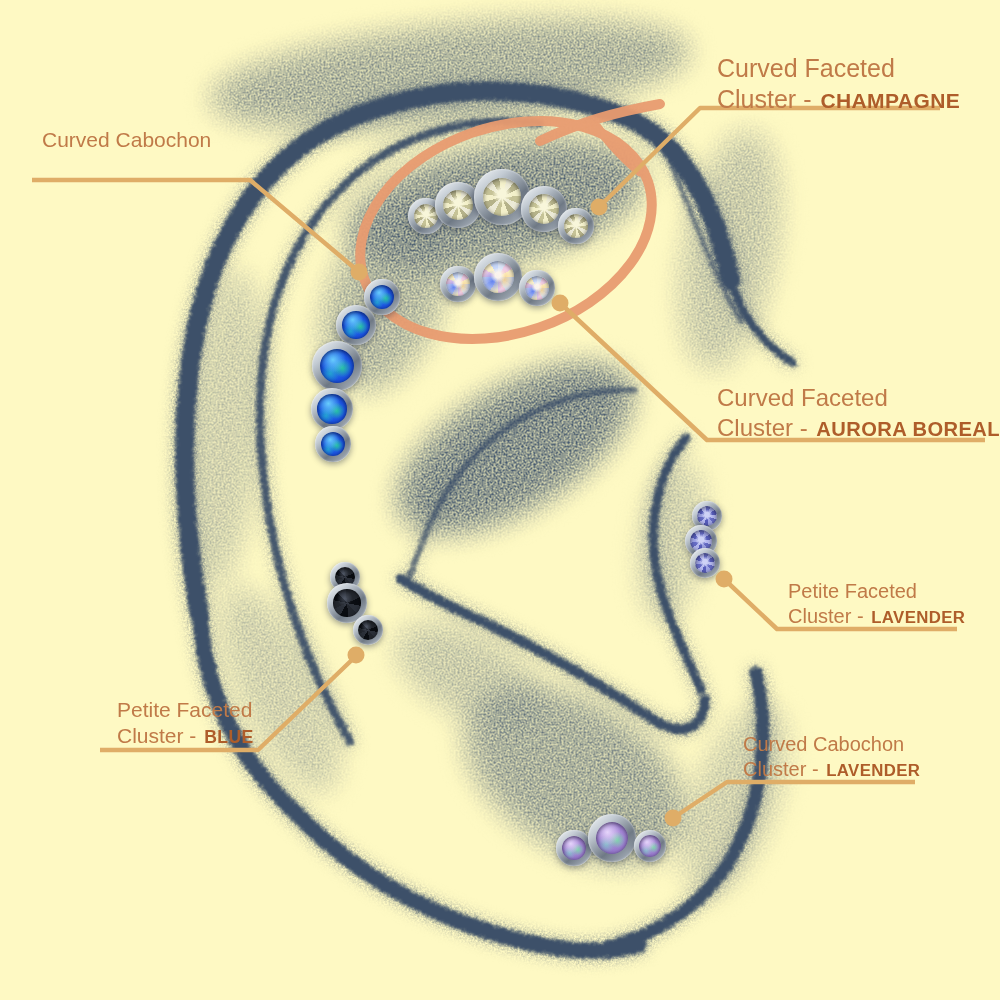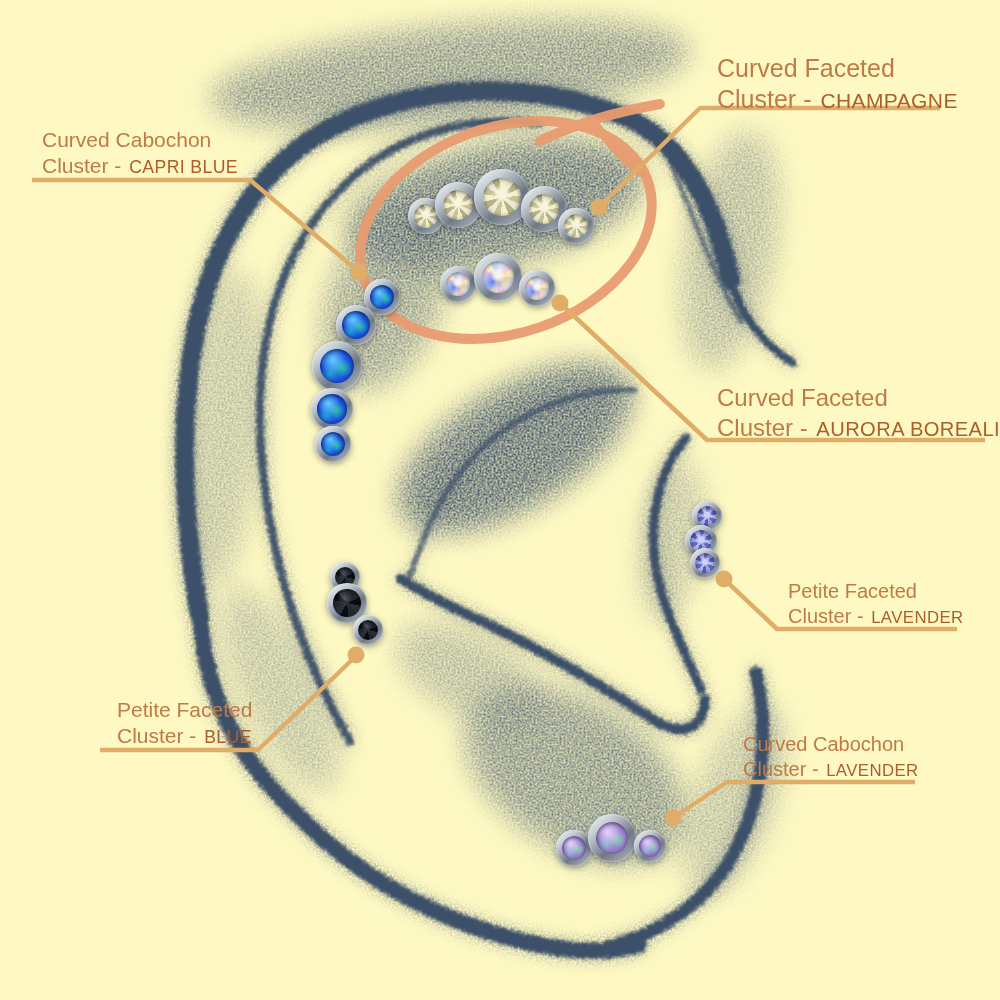--- a/index.html
+++ b/index.html
@@ -3,21 +3,21 @@
 <meta charset="utf-8">
 <style>
   html,body{margin:0;padding:0;}
   body{font-family:"Liberation Sans",sans-serif;}
   #stage{position:relative;width:1000px;height:1000px;background:#fef9c3;overflow:hidden;}
   #stage svg{position:absolute;left:0;top:0;}
 
   
   .lbl{position:absolute;z-index:6;color:#c07a48;line-height:1.24;white-space:nowrap;}
   .lbl .l1,.lbl .l2{display:block;}
-  .cw{font-weight:400;font-size:.84em;letter-spacing:.4px;color:#ae5d2a;margin-left:2px;}
+  .cw{font-weight:700;font-size:.84em;letter-spacing:.4px;color:#ae5d2a;margin-left:2px;}
   .lbl-0{left:717px;top:53px;font-size:25px;}
   .lbl-1{left:42px;top:127px;font-size:21px;}
   .lbl-2{left:717px;top:383px;font-size:24px;}
   .lbl-3{left:788px;top:579px;font-size:20px;}
   .lbl-4{left:117px;top:697px;font-size:21px;}
   .lbl-5{left:743px;top:732px;font-size:20px;}
 
   
   #jewelry{position:absolute;left:0;top:0;width:1000px;height:1000px;z-index:4;}
   .gem{position:absolute;border-radius:50%;
@@ -160,21 +160,20 @@
       <circle cx="673" cy="818" r="8.5"></circle>
     </g>
   </svg>
 
   <div class="lbl lbl-0">
     <span class="l1">Curved Faceted</span>
     <span class="l2"><span>Cluster - </span><b class="cw">CHAMPAGNE</b></span>
   </div>
   <div class="lbl lbl-1">
     <span class="l1">Curved Cabochon</span>
-    <span class="l2"><span>Cluster - </span><b class="cw">CAPRI BLUE</b></span>
   </div>
   <div class="lbl lbl-2">
     <span class="l1">Curved Faceted</span>
     <span class="l2"><span>Cluster - </span><b class="cw">AURORA BOREALIS</b></span>
   </div>
   <div class="lbl lbl-3">
     <span class="l1">Petite Faceted</span>
     <span class="l2"><span>Cluster - </span><b class="cw">LAVENDER</b></span>
   </div>
   <div class="lbl lbl-4">

